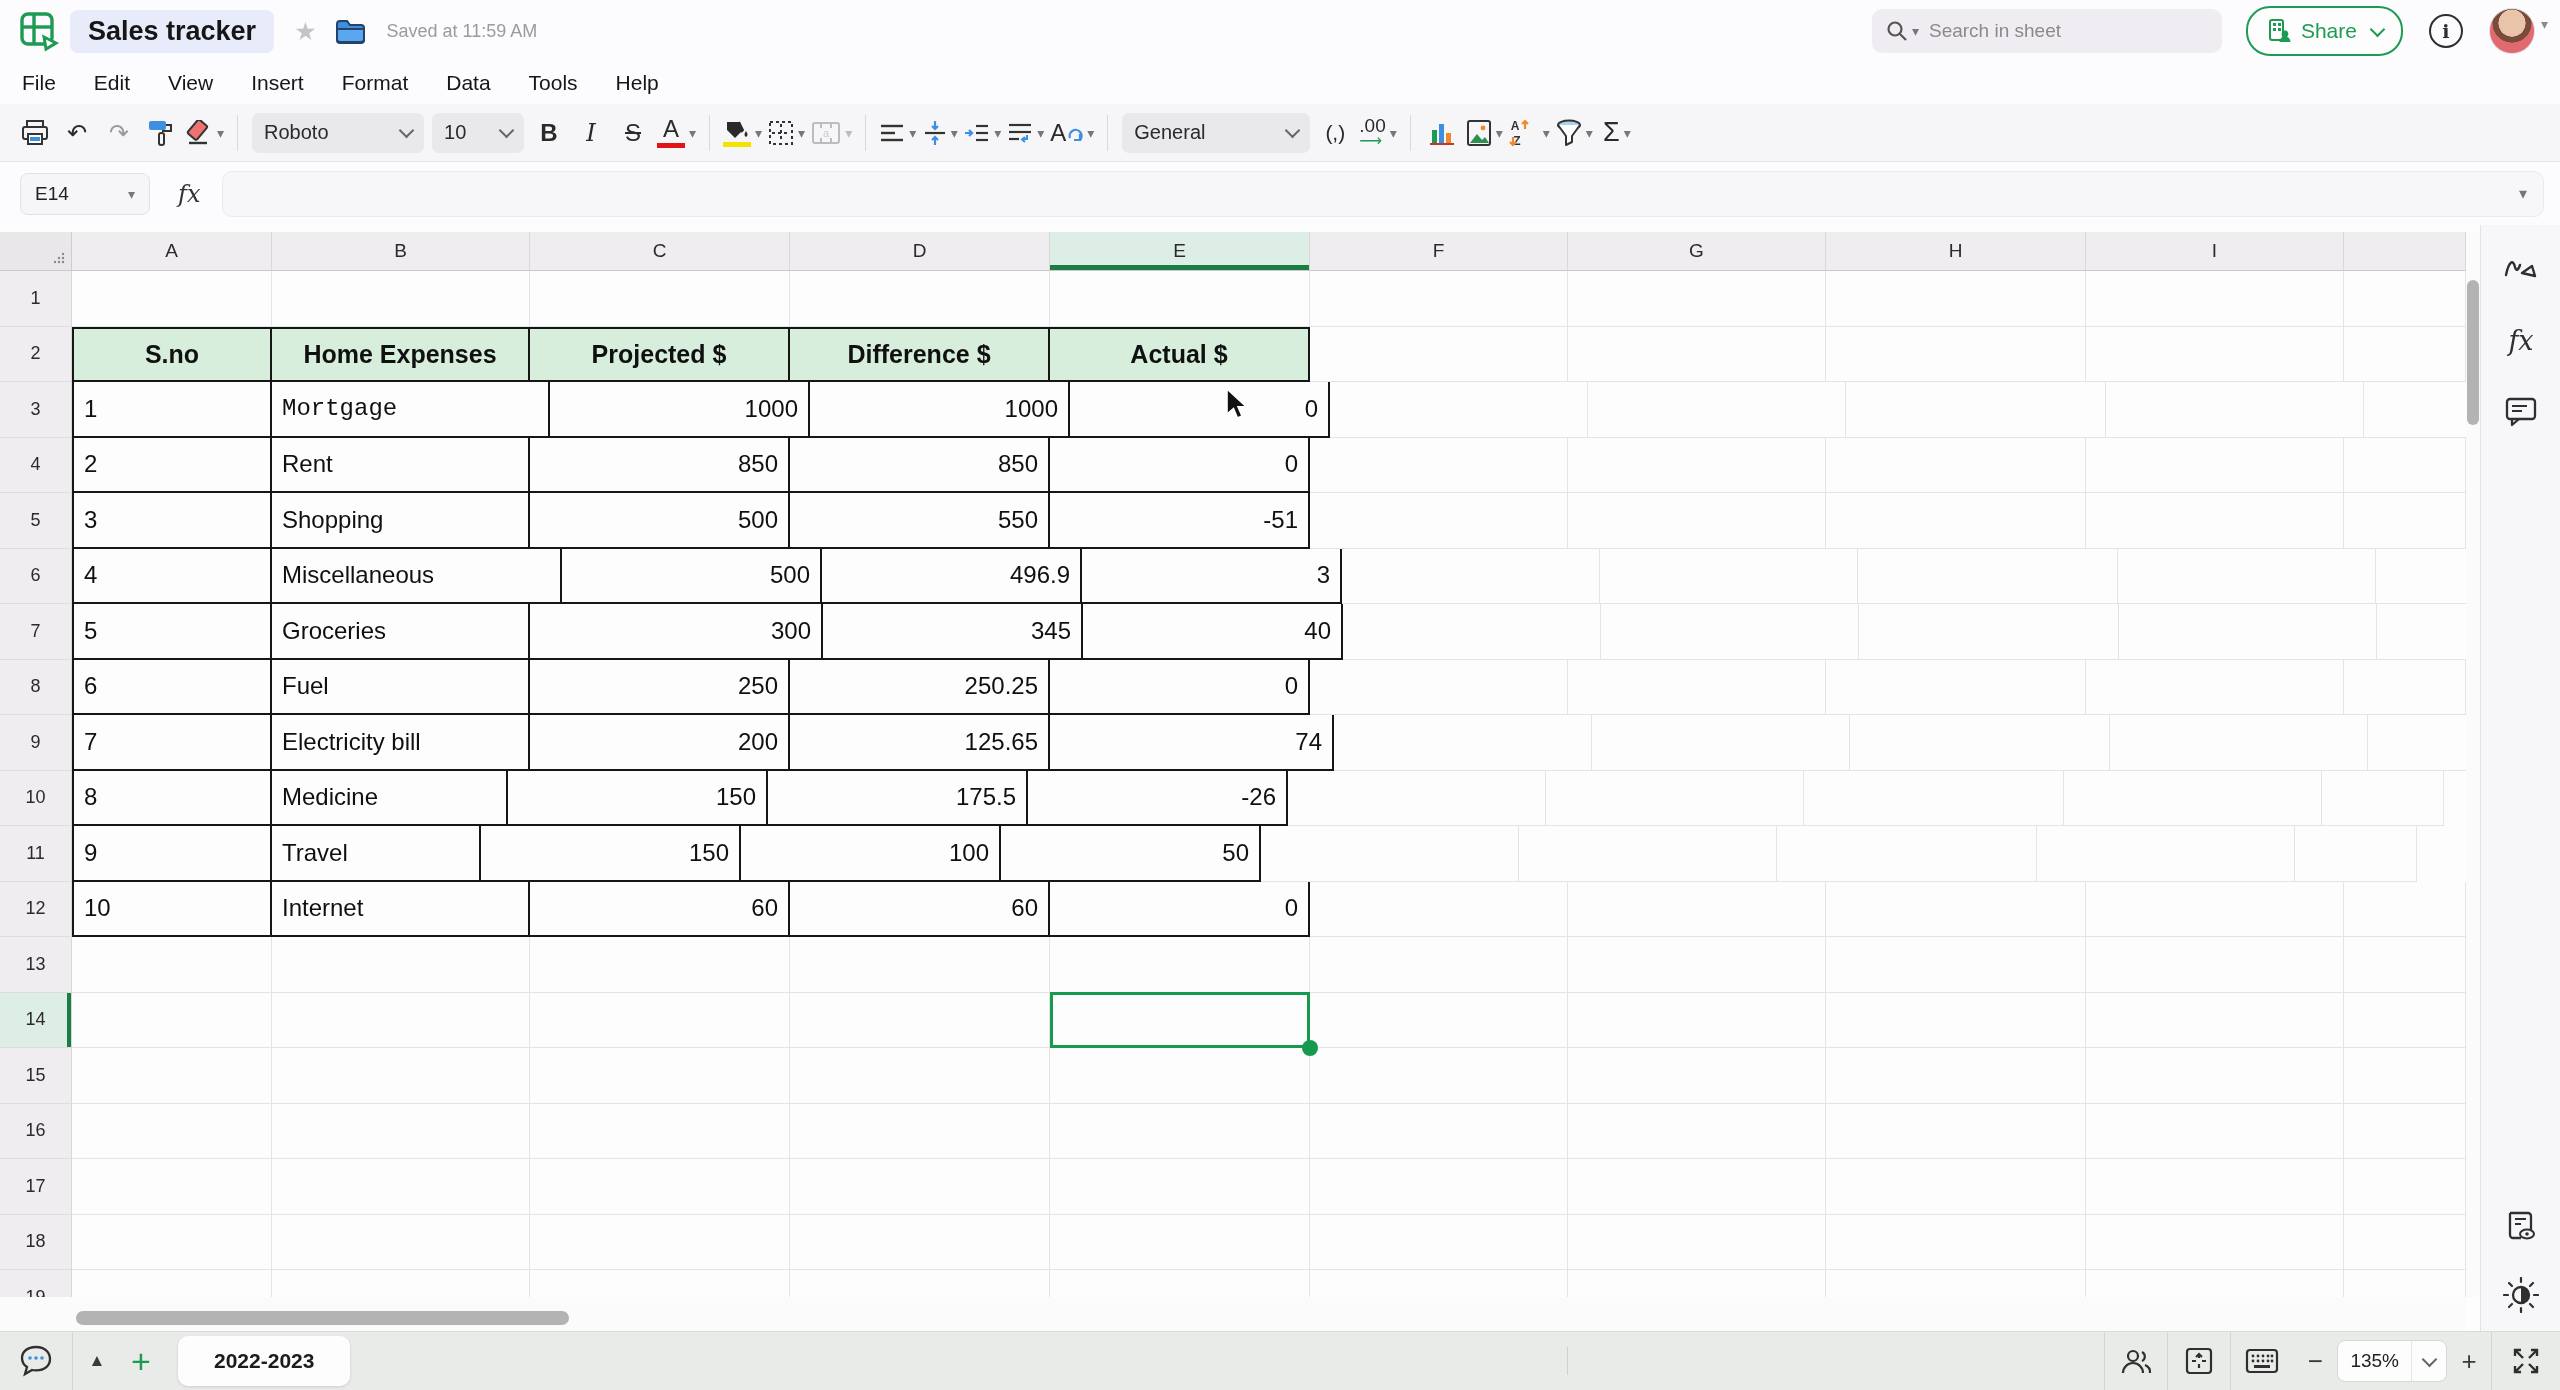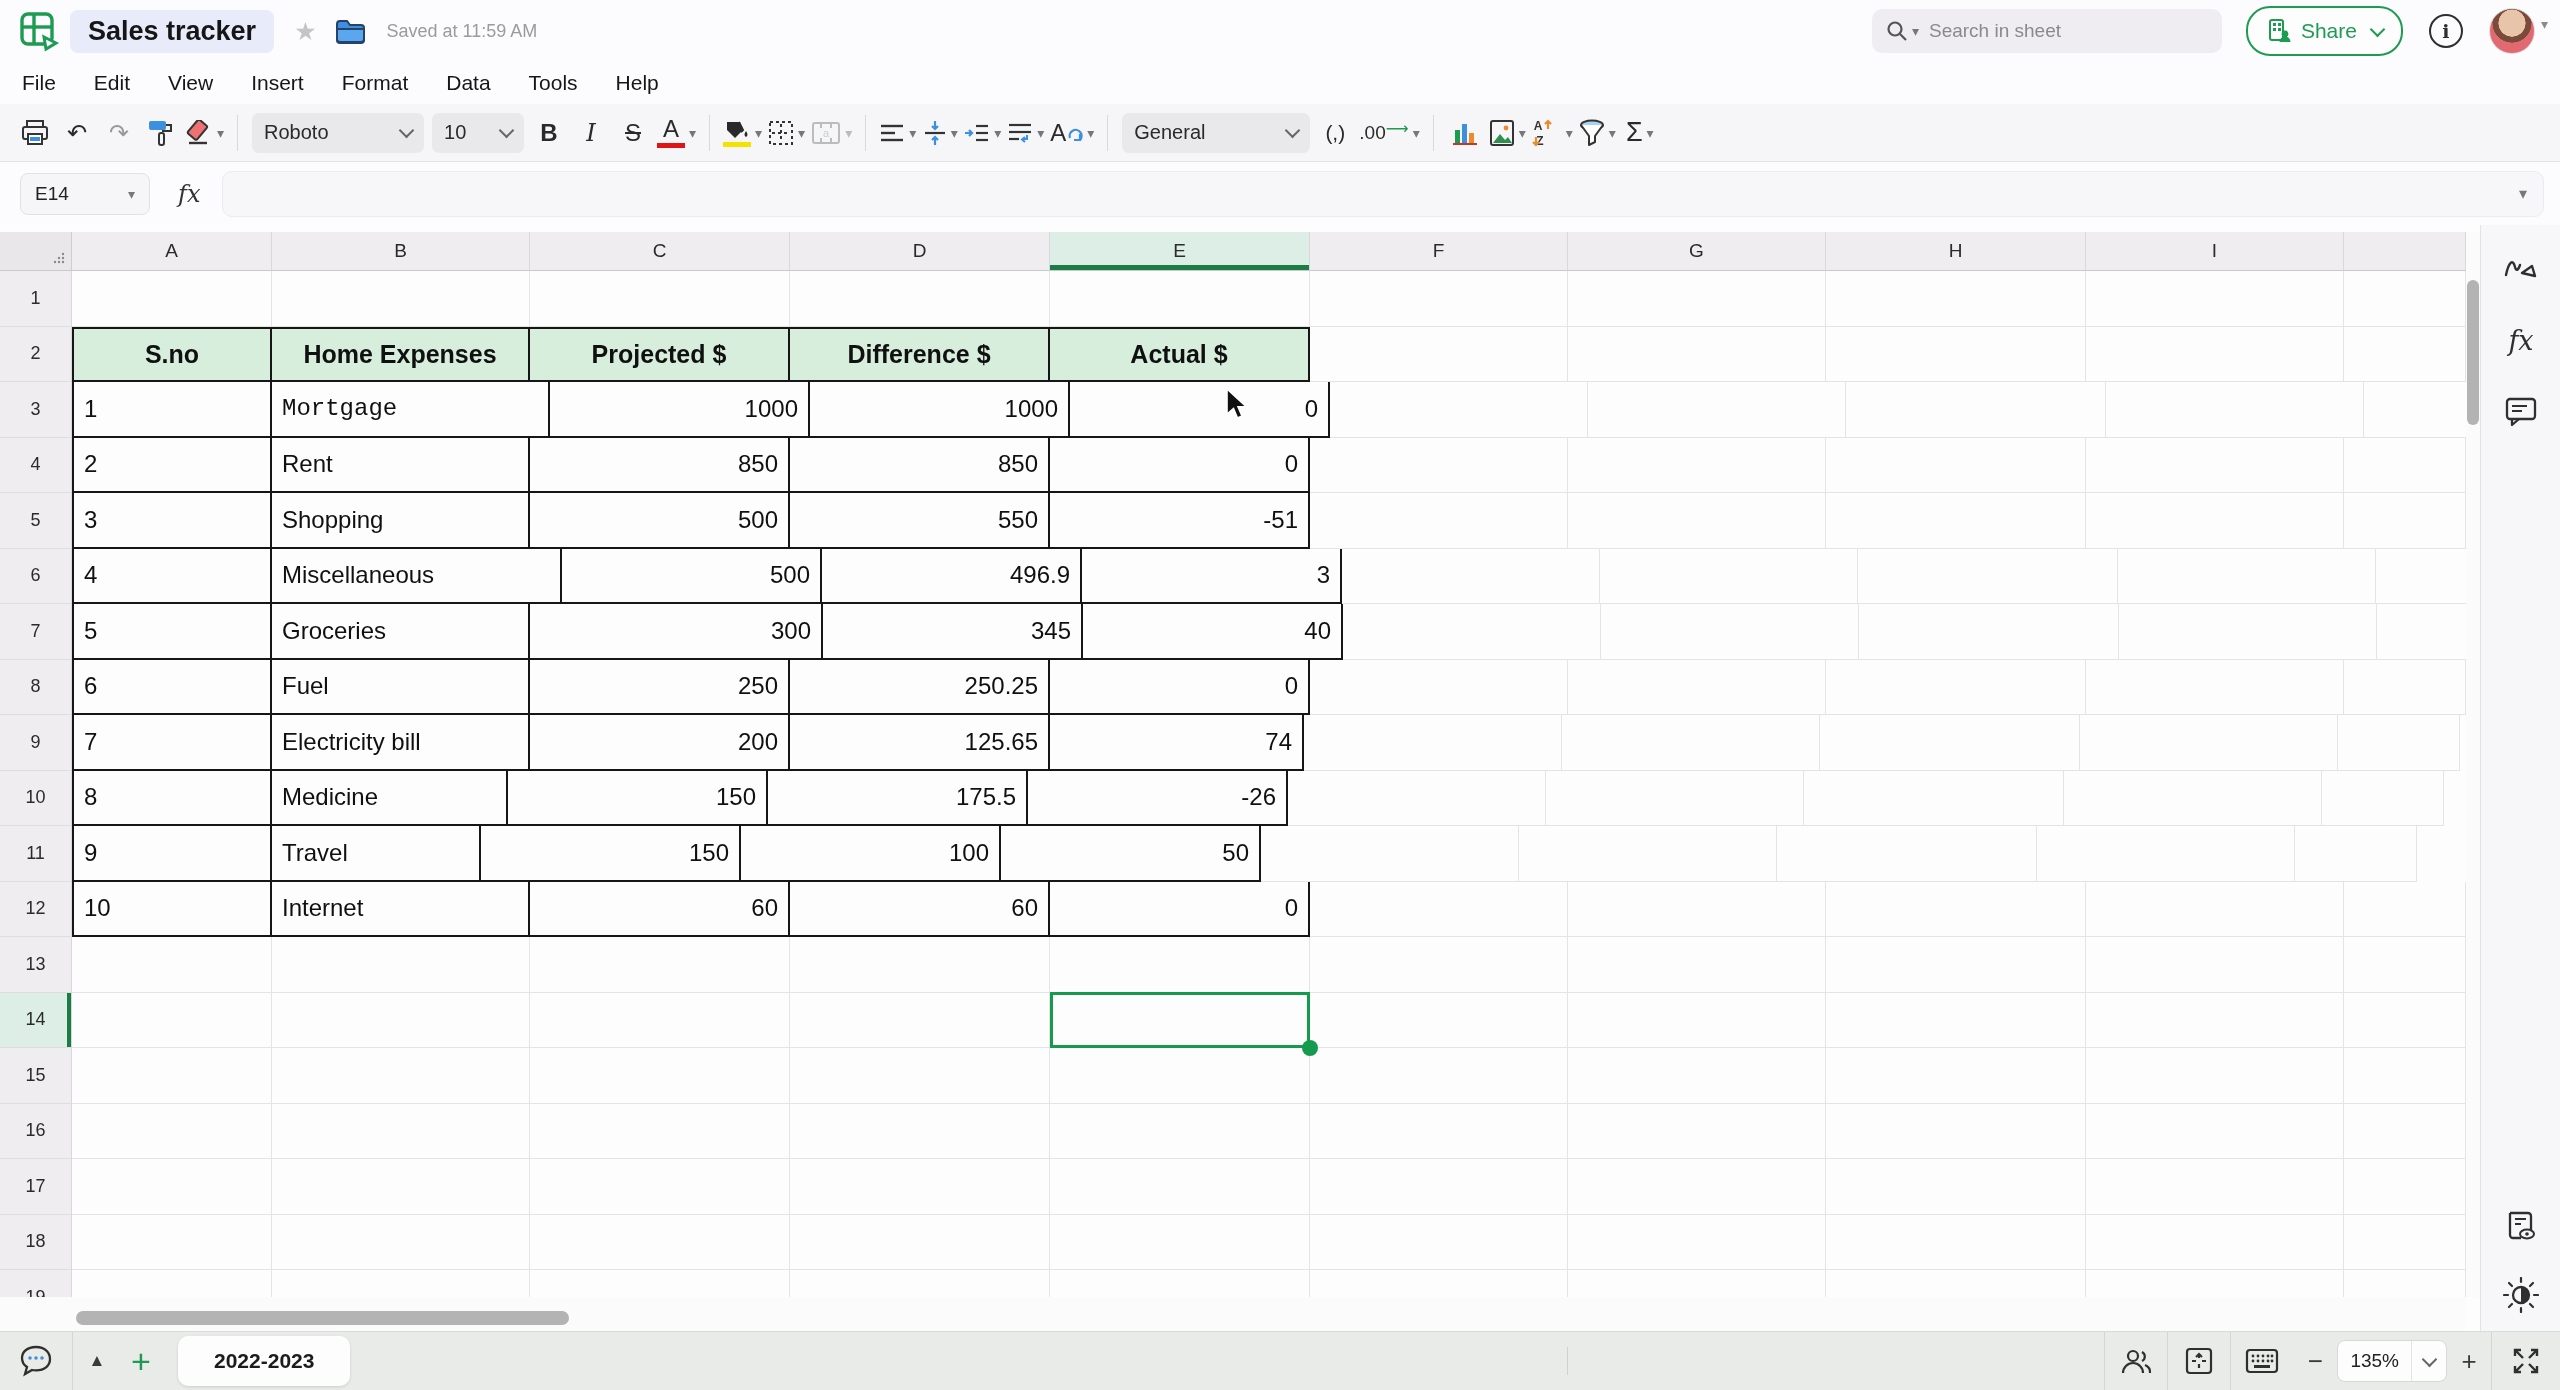--- a/index.html
+++ b/index.html
@@ -33,21 +33,21 @@
   .caret{font-size:14px;color:#777;margin-left:4px;}
   .vdiv{width:1px;height:36px;background:#d9d8db;margin:0 10px;}
   .glyph{font-size:24px;color:#2a2a2a;}
   .gb{font-weight:700;}
   .gi{font-style:italic;font-family:"DejaVu Serif",serif;}
   .gs{text-decoration:line-through;}
   .stackbar{display:flex;flex-direction:column;align-items:center;line-height:1;}
   .stackbar .bar{width:28px;height:5px;margin-top:2px;}
   .pill{height:40px;background:#e9e8eb;border-radius:7px;display:flex;align-items:center;justify-content:space-between;padding:0 12px;box-sizing:border-box;font-size:20px;color:#2a2a2a;margin:0 4px;}
   .chev{width:9px;height:9px;border-right:2px solid #666;border-bottom:2px solid #666;transform:rotate(45deg);margin-left:14px;margin-top:-4px;}
-  .dec{display:flex;flex-direction:row;line-height:1;font-size:19px;color:#2a2a2a;}
+  .dec{display:flex;flex-direction:column;line-height:1;font-size:19px;color:#2a2a2a;}
   .dec .arrow{color:#1e9b53;font-size:16px;margin-top:-2px;}
   .dim{opacity:.45;}
   
   .fbar{position:absolute;left:0;top:162px;width:2560px;height:63px;background:#fcfbfd;display:flex;align-items:center;}
   .namebox{margin-left:20px;width:130px;height:42px;background:#f6f5f7;border:1px solid #e2e1e4;border-radius:8px;display:flex;align-items:center;justify-content:space-between;padding:0 14px;box-sizing:border-box;font-size:19px;color:#222;}
   .fx{margin-left:28px;font-size:24px;font-style:italic;font-family:"DejaVu Serif",serif;color:#333;}
   .finput{margin-left:22px;flex:1;margin-right:16px;height:46px;background:#f7f6f8;border:1px solid #eceaee;border-radius:10px;display:flex;align-items:center;justify-content:flex-end;padding:0 16px;box-sizing:border-box;font-size:20px;color:#222;}
   .finput .caret{font-size:16px;}
   
   .grid-area{position:absolute;left:0;top:232px;width:2466px;height:1065px;background:#fdfdfe;overflow:hidden;}
@@ -478,21 +478,21 @@
         <div class="gcell" style="width: 260px;"></div>
         <div class="gcell" style="width: 258px;"></div>
         <div class="gcell" style="width: 122px;"></div>
       </div>
       <div class="grow">
         <div class="rownum">9</div>
         <div class="gcell al" style="width: 200px; border-right: 2px solid rgb(22, 22, 22); border-bottom: 2px solid rgb(22, 22, 22); border-left: 2px solid rgb(22, 22, 22);">7</div>
         <div class="gcell al" style="width: 258px; border-right: 2px solid rgb(22, 22, 22); border-bottom: 2px solid rgb(22, 22, 22);">Electricity bill</div>
         <div class="gcell ar" style="width: 260px; border-right: 2px solid rgb(22, 22, 22); border-bottom: 2px solid rgb(22, 22, 22);">200</div>
         <div class="gcell ar" style="width: 260px; border-right: 2px solid rgb(22, 22, 22); border-bottom: 2px solid rgb(22, 22, 22);">125.65</div>
-        <div class="gcell ar" style="width: 254px; border-right: 2px solid rgb(22, 22, 22); border-bottom: 2px solid rgb(22, 22, 22);">74</div>
+        <div class="gcell ar" style="width: 284px; border-right: 2px solid rgb(22, 22, 22); border-bottom: 2px solid rgb(22, 22, 22);">74</div>
         <div class="gcell" style="width: 258px;"></div>
         <div class="gcell" style="width: 258px;"></div>
         <div class="gcell" style="width: 260px;"></div>
         <div class="gcell" style="width: 258px;"></div>
         <div class="gcell" style="width: 122px;"></div>
       </div>
       <div class="grow">
         <div class="rownum">10</div>
         <div class="gcell al" style="width: 200px; border-right: 2px solid rgb(22, 22, 22); border-bottom: 2px solid rgb(22, 22, 22); border-left: 2px solid rgb(22, 22, 22);">8</div>
         <div class="gcell al" style="width: 236px; border-right: 2px solid rgb(22, 22, 22); border-bottom: 2px solid rgb(22, 22, 22);">Medicine</div>

